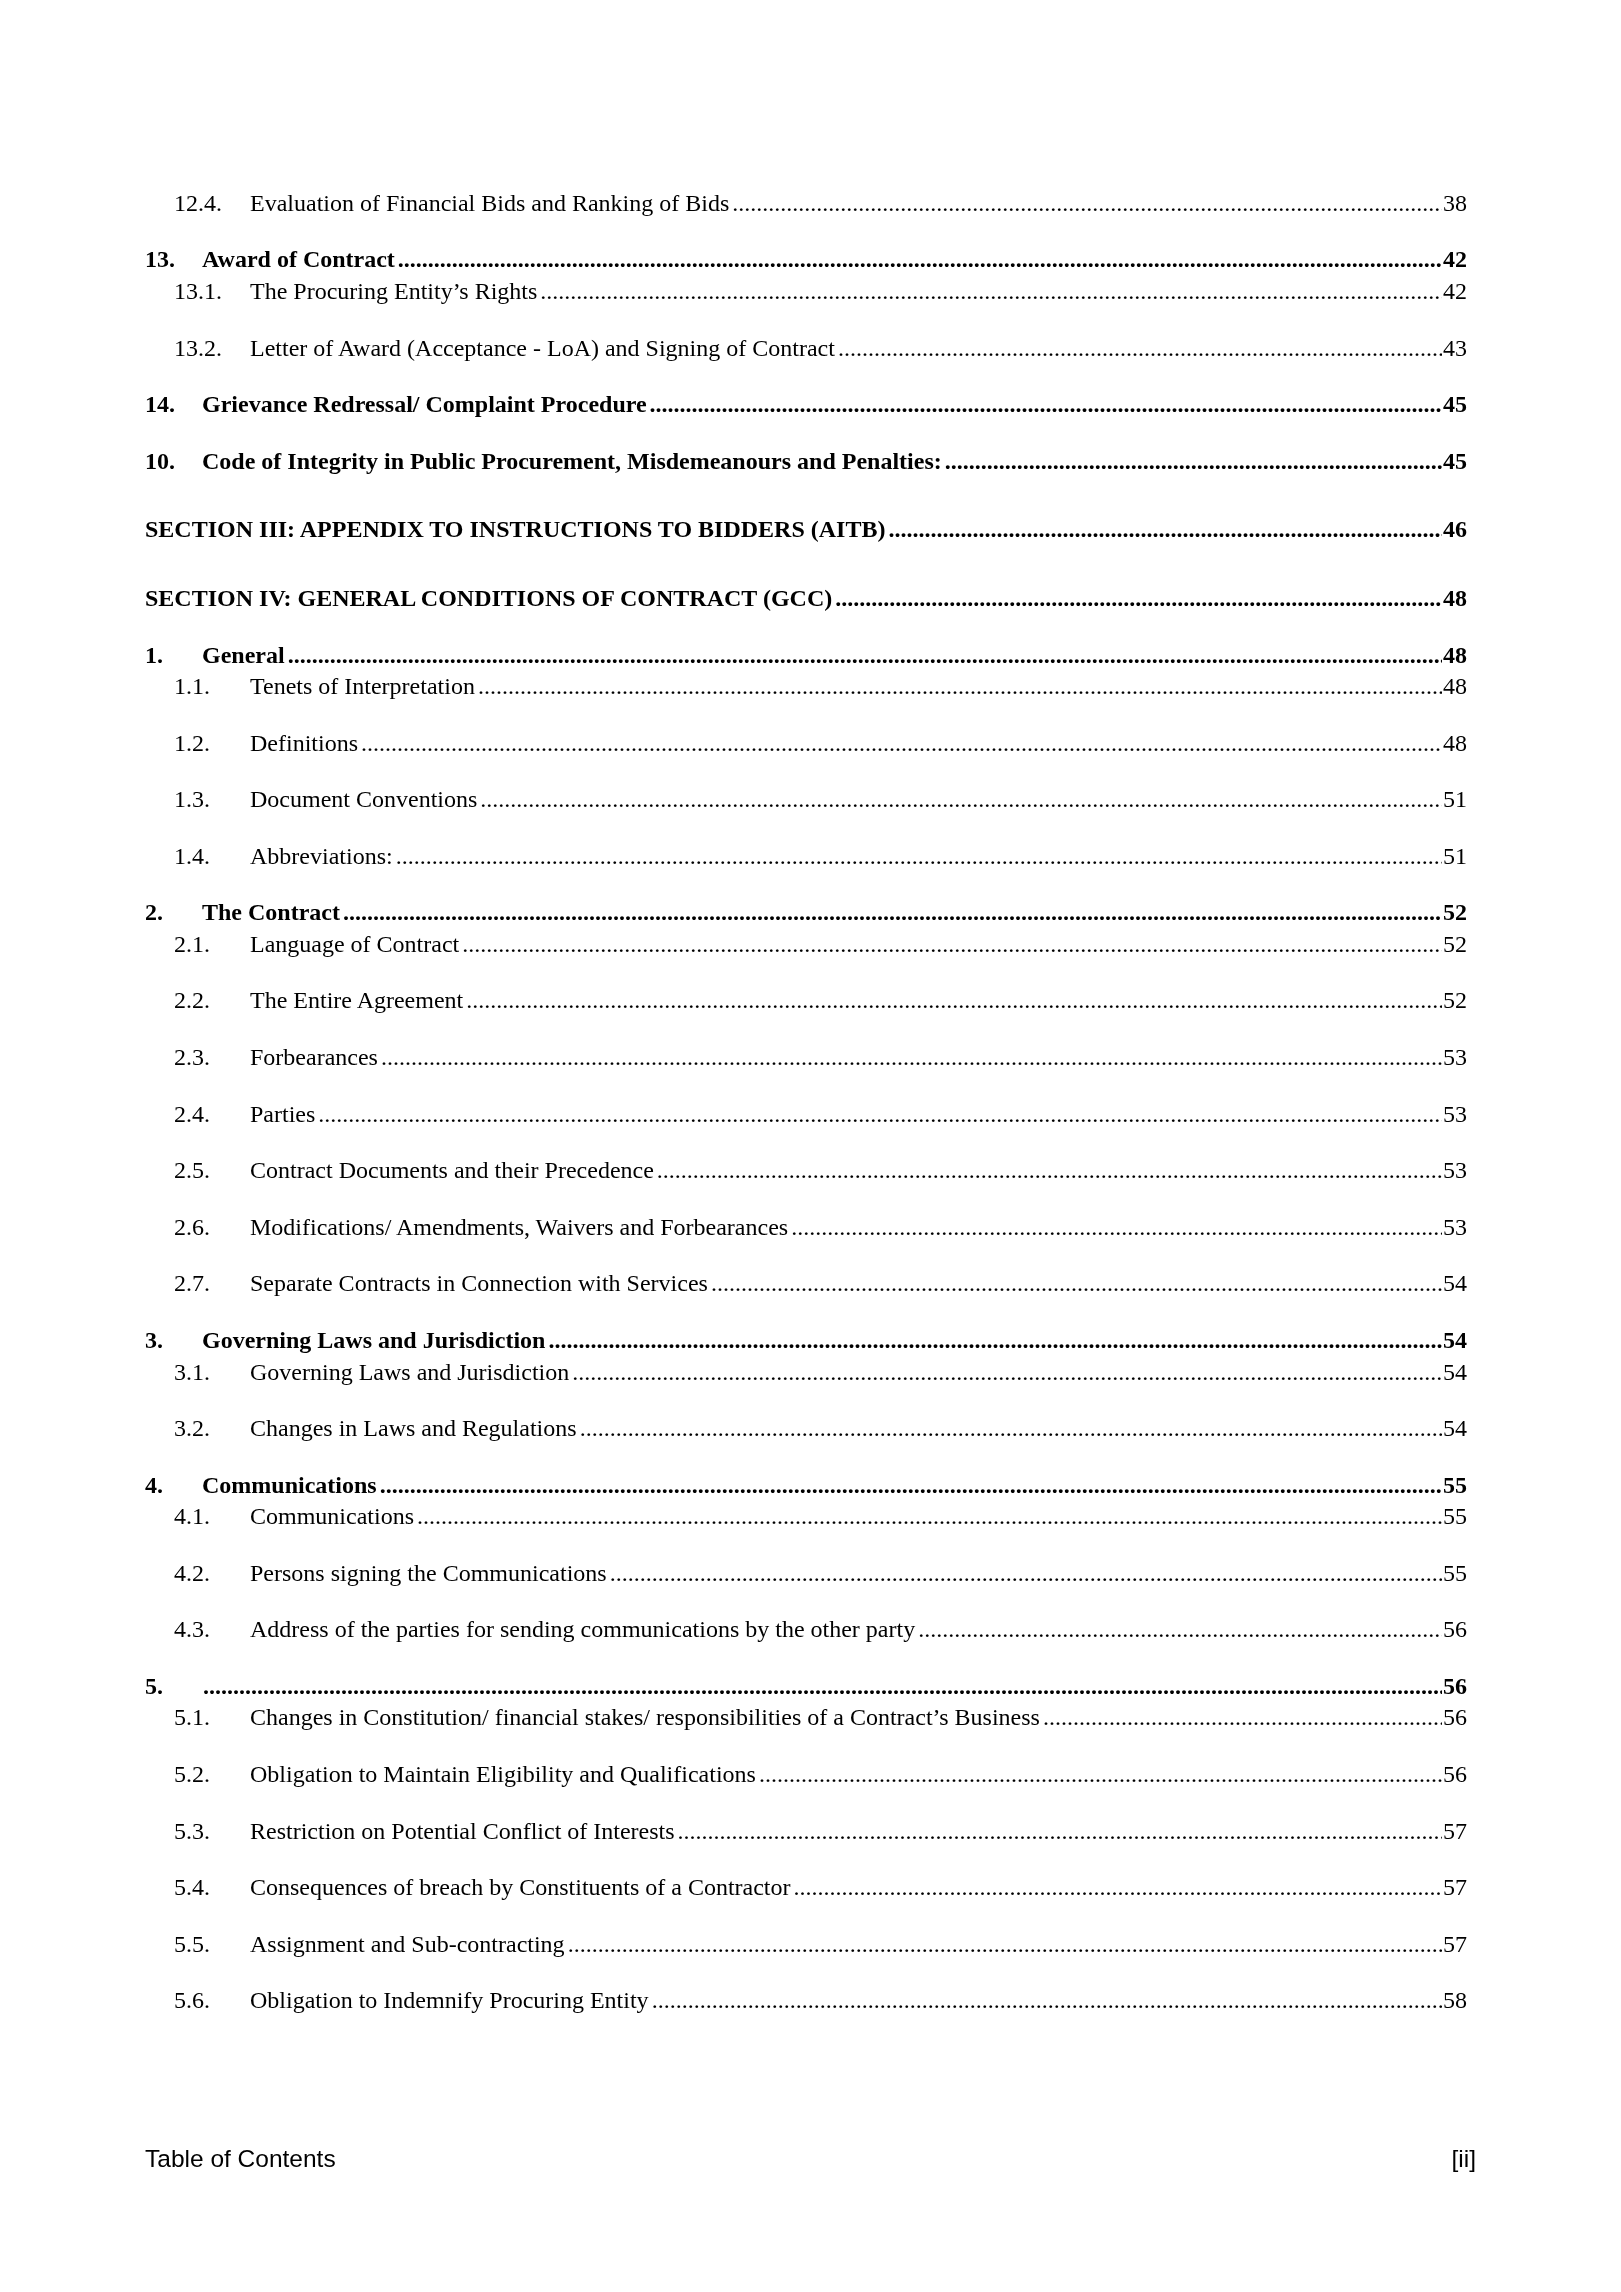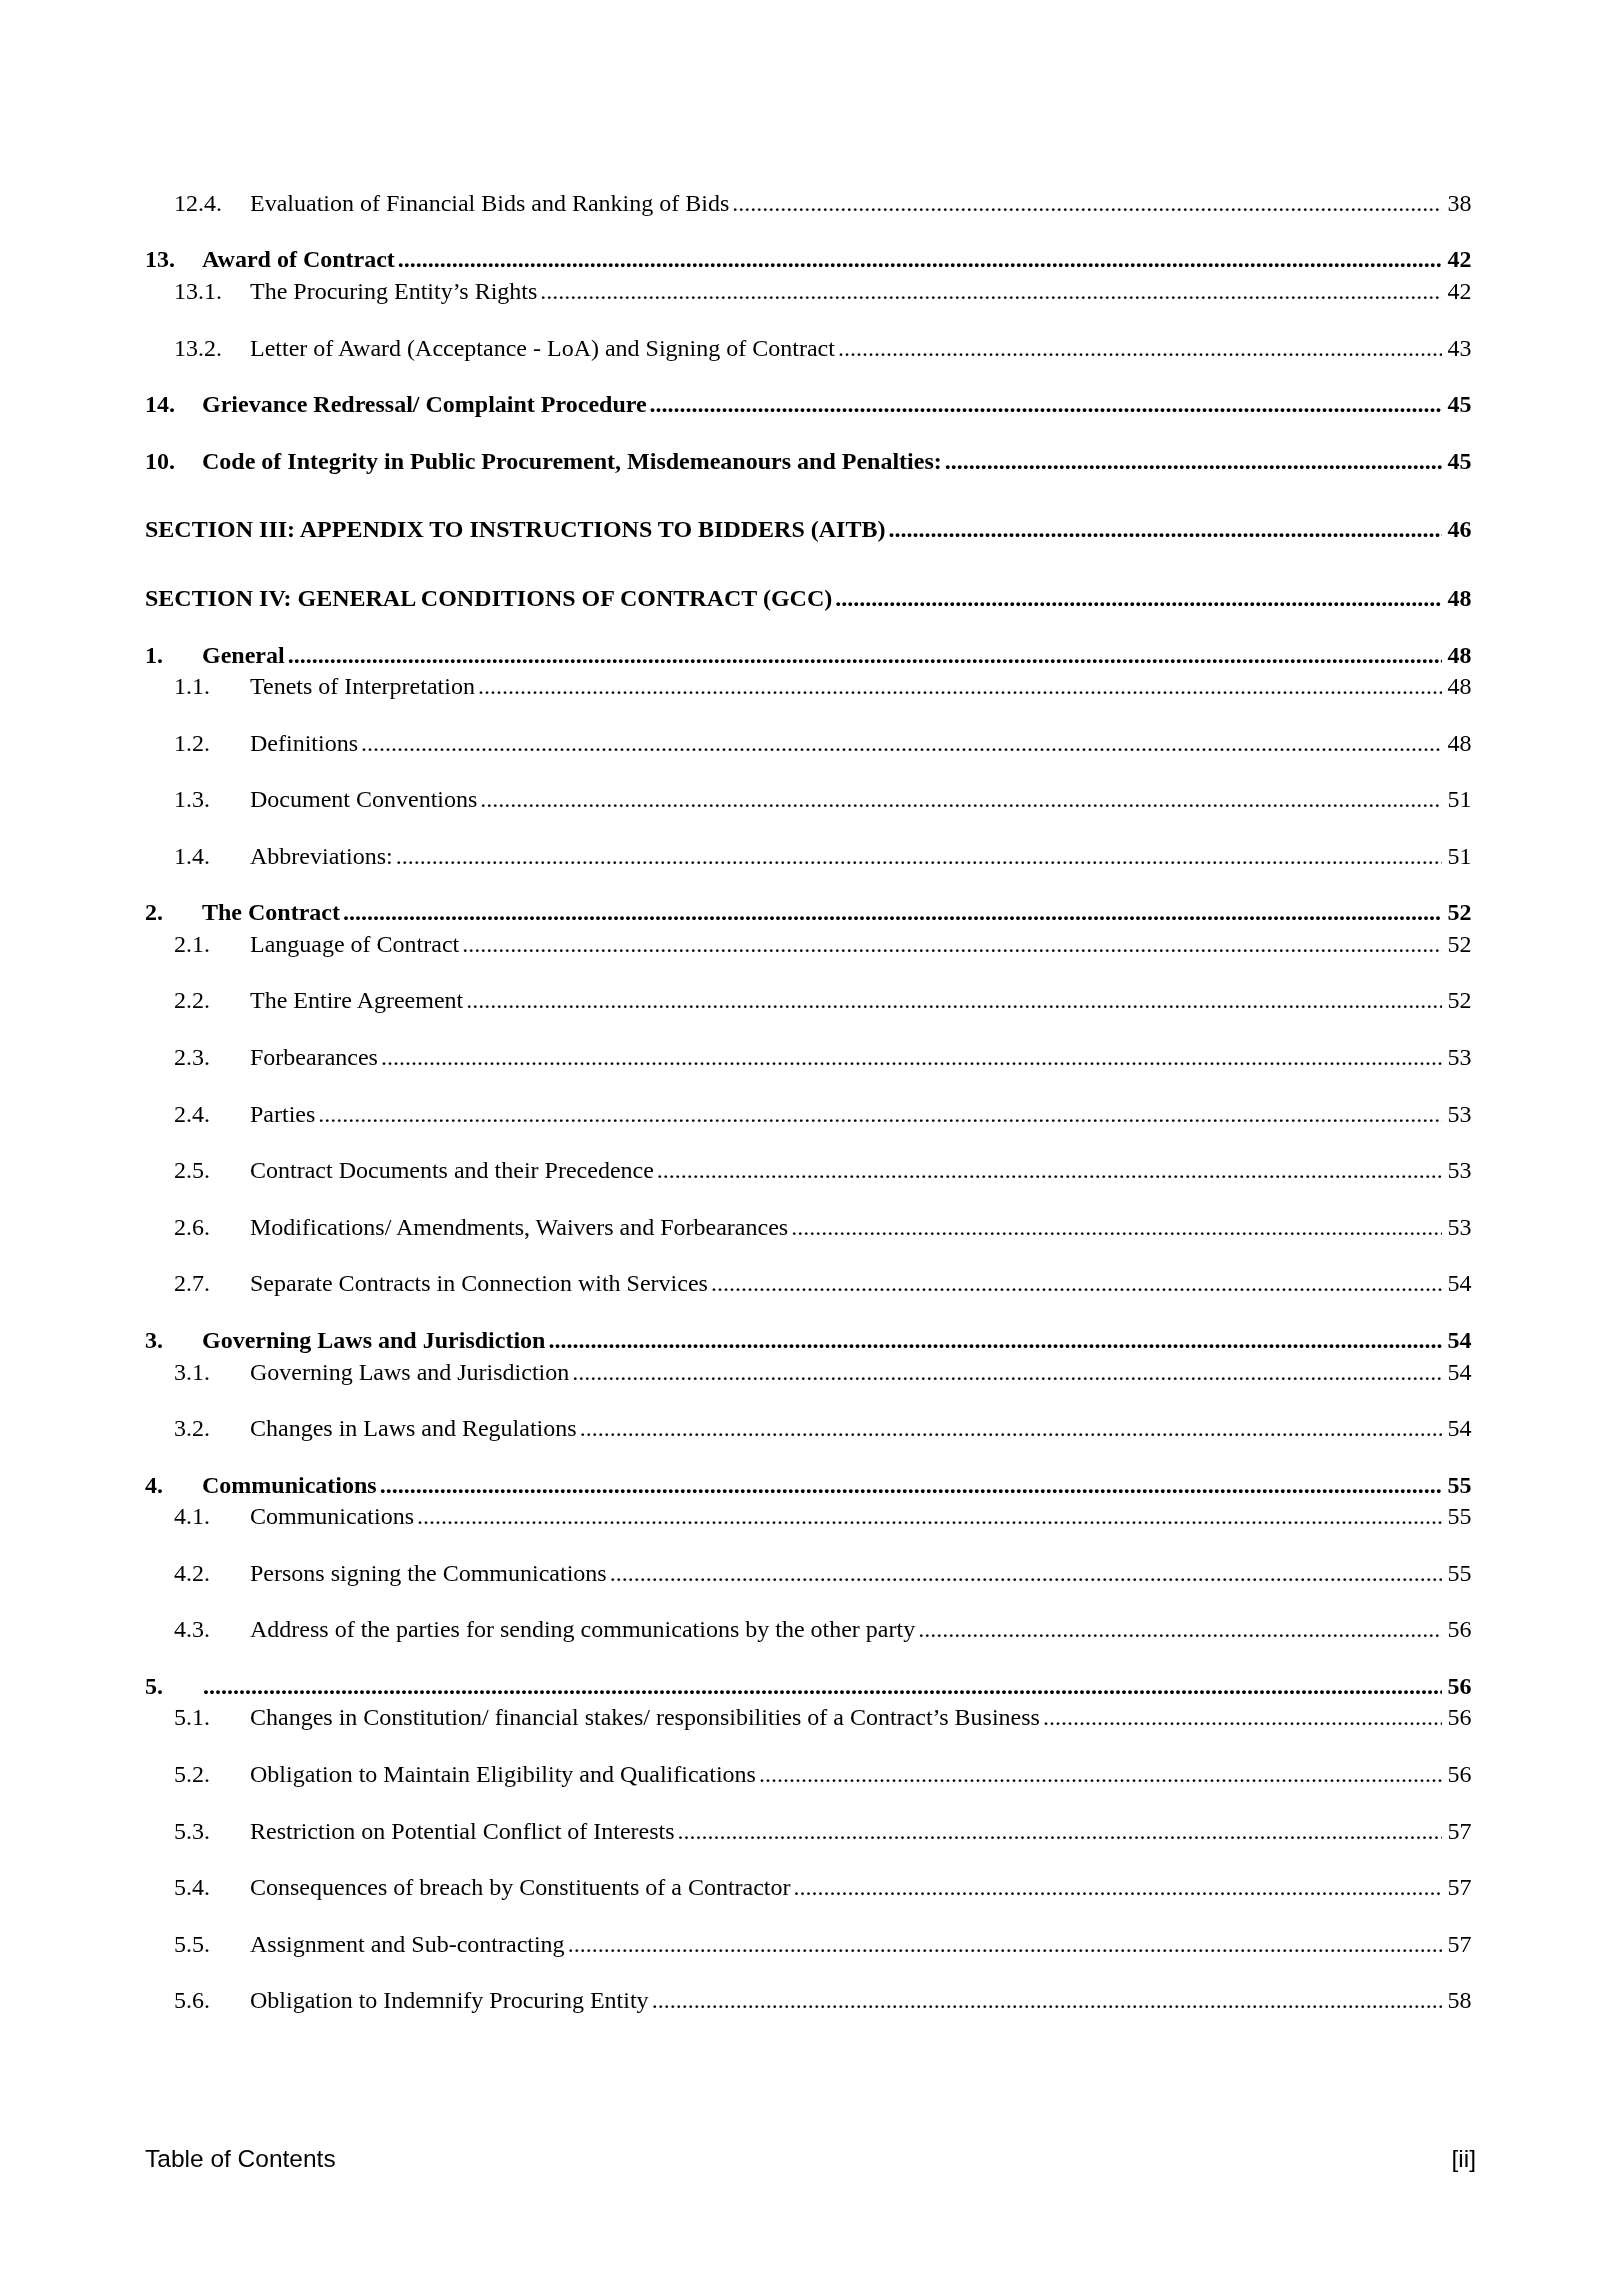--- a/index.html
+++ b/index.html
@@ -72,21 +72,21 @@
     letter-spacing: 0px;
     color: #000;
     margin: 0 1px;
     min-width: 9.8px;
   }
   .dots::after {
     content: "........................................................................................................................................................................................................................................................................................................";
   }
   .pg {
     flex: 0 0 auto;
-    text-align: center;
+    text-align: left;
     min-width: 33px;
   }
   .footer {
     position: absolute;
     left: 145px;
     right: 145px;
     bottom: 120px;
     display: flex;
     justify-content: space-between;
     align-items: baseline;

